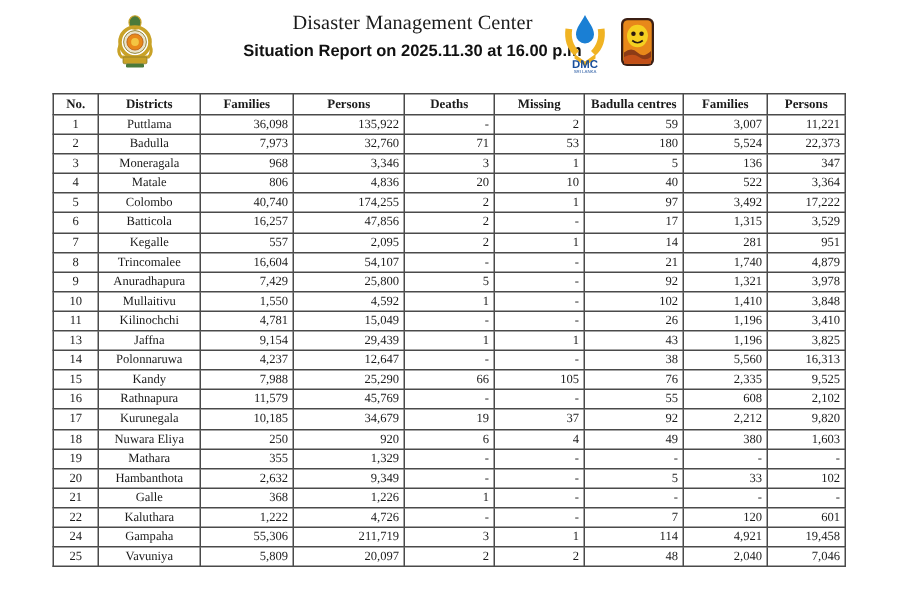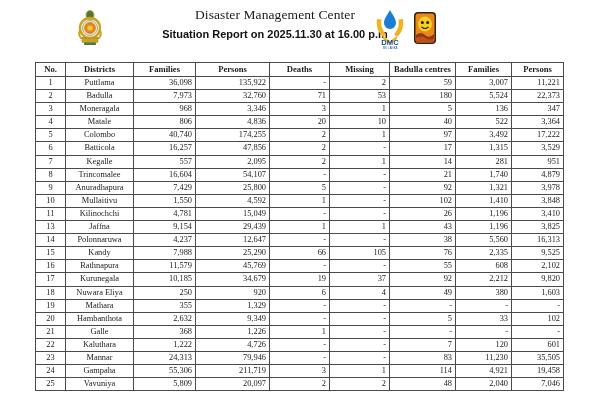--- a/index.html
+++ b/index.html
@@ -410,31 +410,20 @@
           <td class="c-dist">Kaluthara</td>
           <td class="c-num">1,222</td>
           <td class="c-num">4,726</td>
           <td class="c-num">-</td>
           <td class="c-num">-</td>
           <td class="c-num">7</td>
           <td class="c-num">120</td>
           <td class="c-num">601</td>
         </tr>
         <tr>
-          <td class="c-no">23</td>
-          <td class="c-dist">Mannar</td>
-          <td class="c-num">24,313</td>
-          <td class="c-num">79,946</td>
-          <td class="c-num">-</td>
-          <td class="c-num">-</td>
-          <td class="c-num">83</td>
-          <td class="c-num">11,230</td>
-          <td class="c-num">35,505</td>
-        </tr>
-        <tr>
           <td class="c-no">24</td>
           <td class="c-dist">Gampaha</td>
           <td class="c-num">55,306</td>
           <td class="c-num">211,719</td>
           <td class="c-num">3</td>
           <td class="c-num">1</td>
           <td class="c-num">114</td>
           <td class="c-num">4,921</td>
           <td class="c-num">19,458</td>
         </tr>

